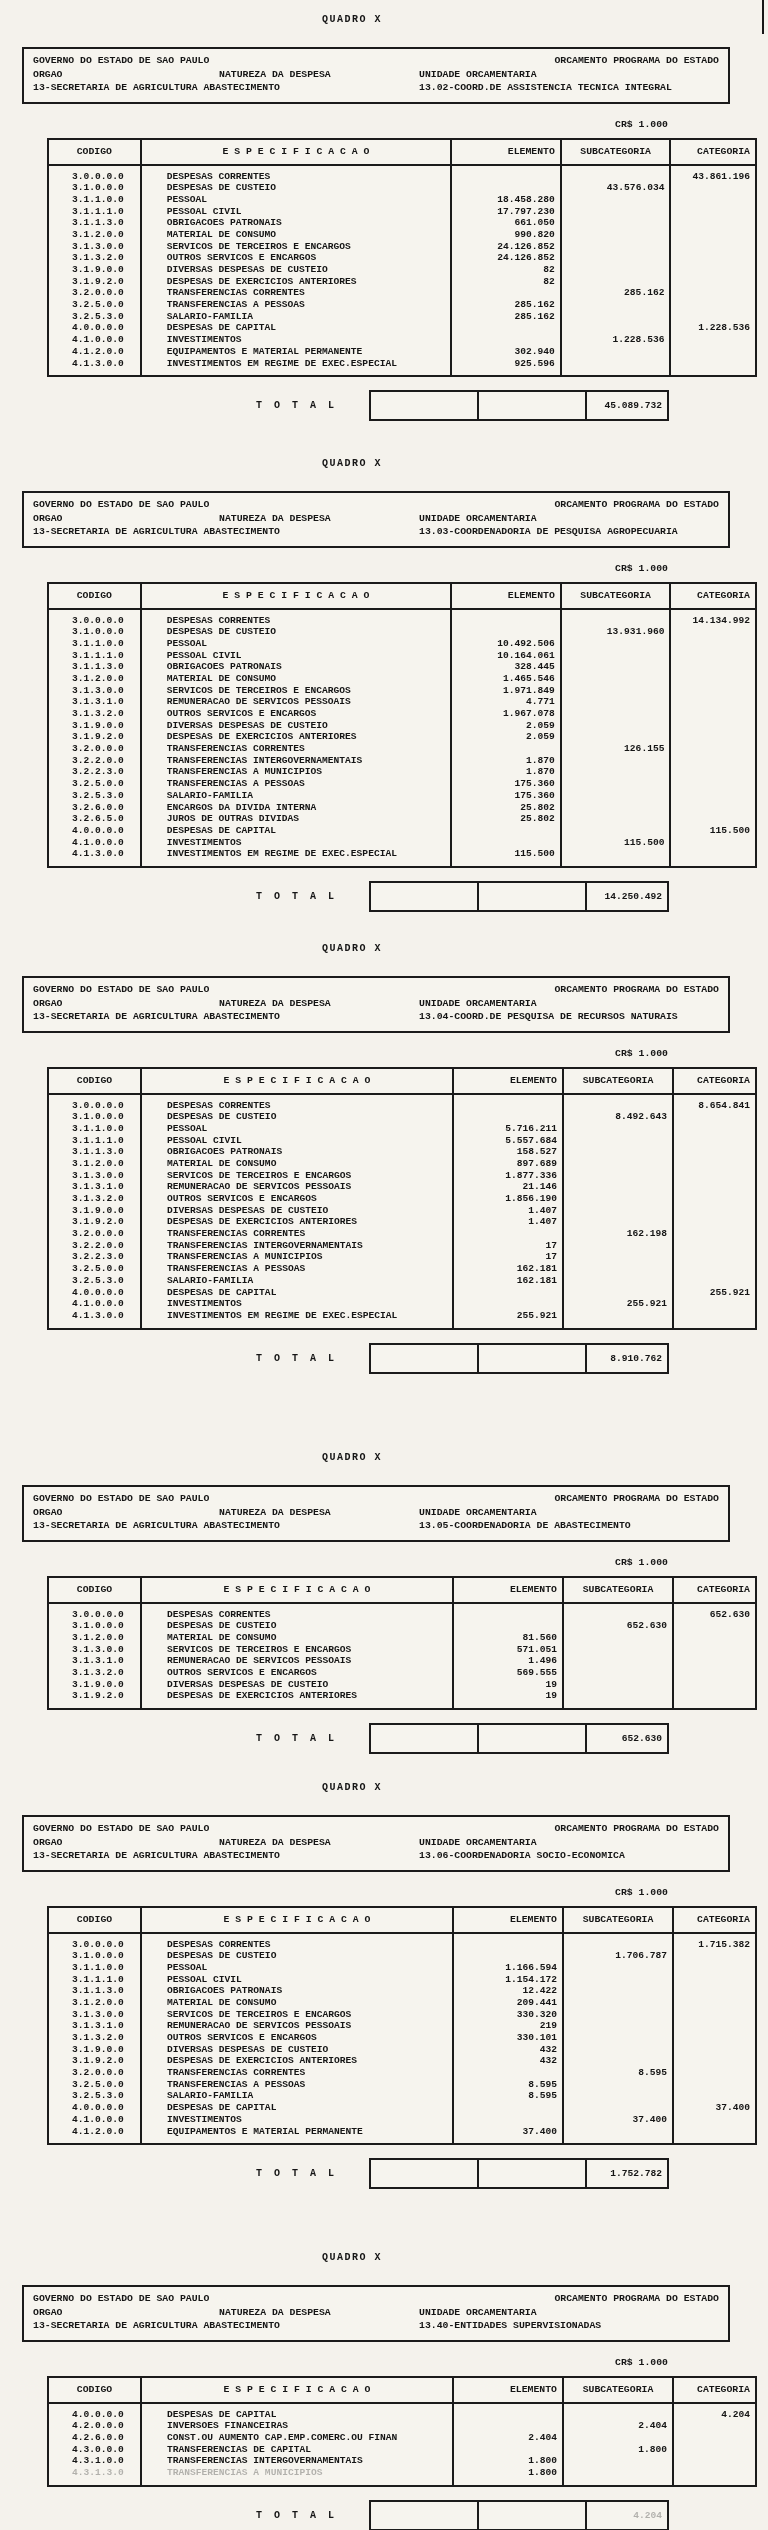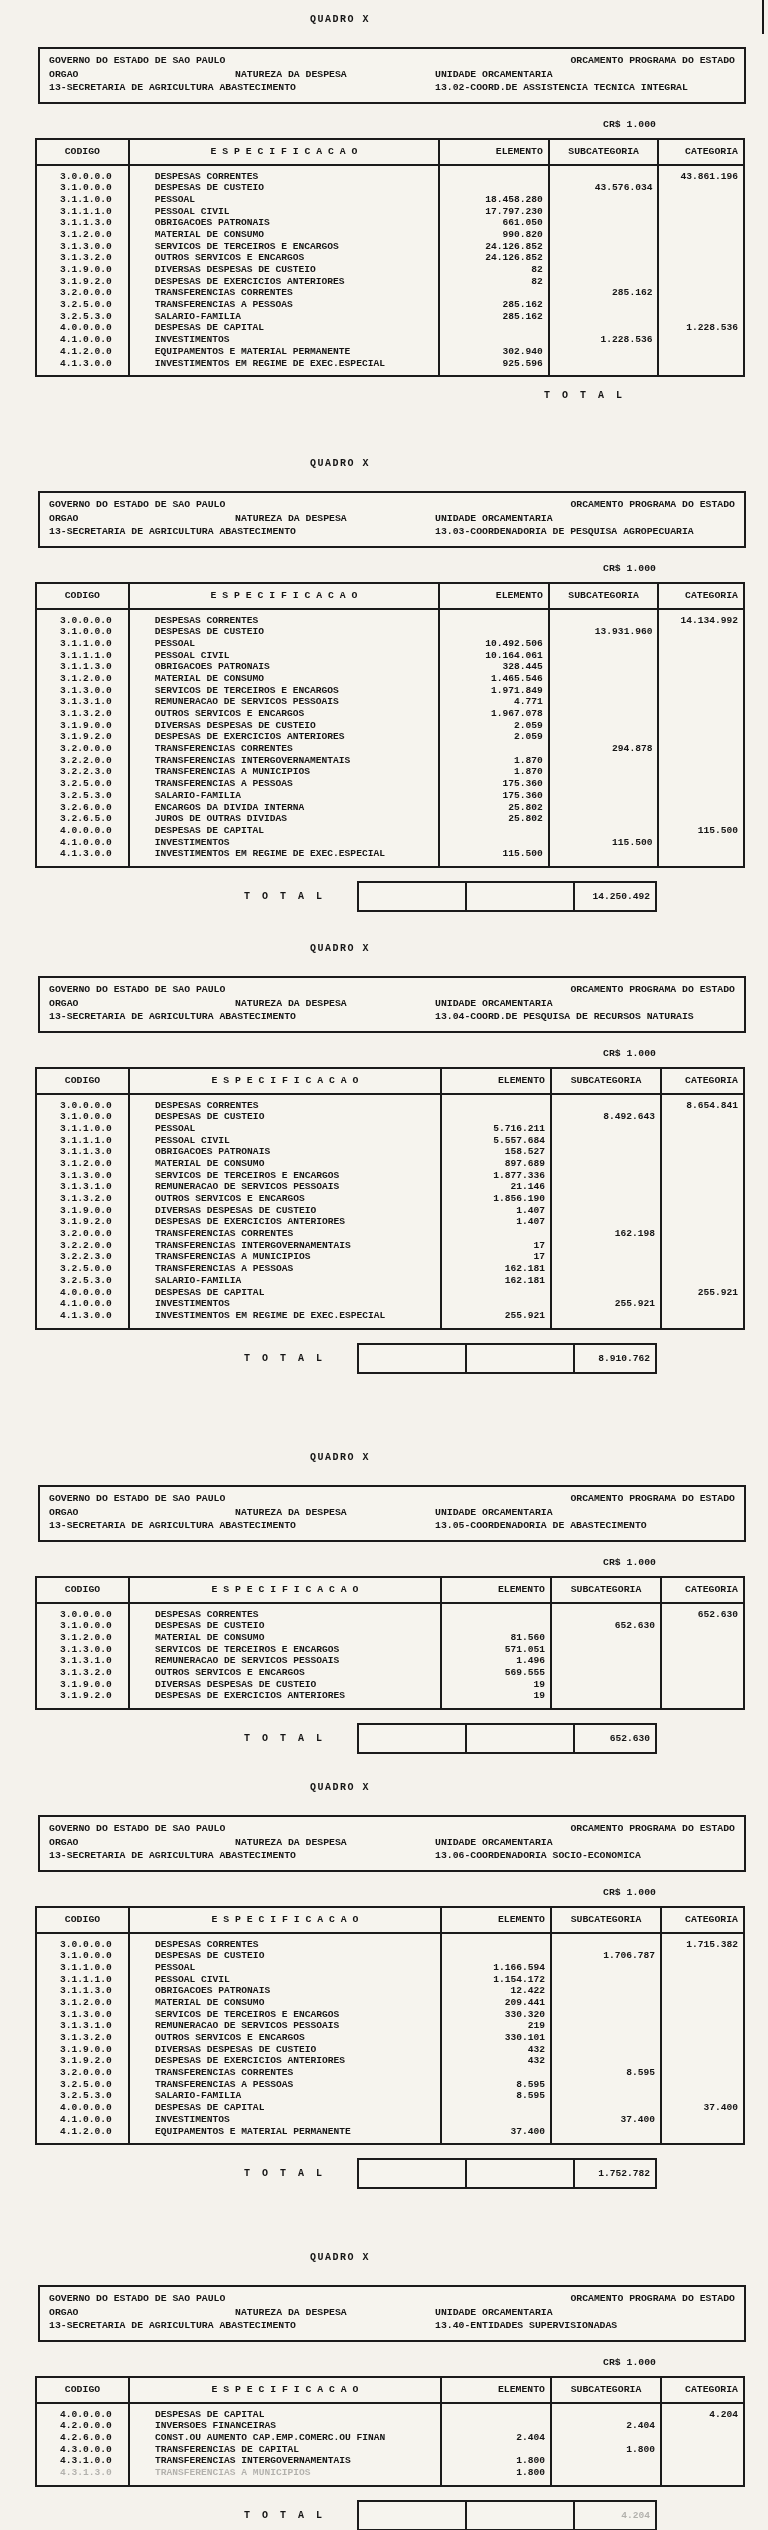--- a/index.html
+++ b/index.html
@@ -4,24 +4,24 @@
 <style>
   html,body{margin:0;padding:0}
   body{
     width:768px;height:2530px;position:relative;overflow:hidden;
     background:#f4f2ec;
     font-family:"Liberation Mono","DejaVu Sans Mono",monospace;
     font-weight:700;color:#151515;
     -webkit-font-smoothing:none;
   }
   .artifact{position:absolute;right:4px;top:0;width:2px;height:34px;background:#161616}
-  .section{position:absolute;left:0;width:680px}
+  .section{position:absolute;left:12px;width:680px}
   .quadro-title{text-align:center;font-size:10px;letter-spacing:1.5px;height:12px;line-height:12px;margin-bottom:21px}
   .header-box{
-    margin-left:38px;width:708px;box-sizing:border-box;
+    margin-left:10px;width:708px;box-sizing:border-box;
     border:2.5px solid #1b1b1b;background:#f6f4ee;
     padding:5px 9px 7px 9px;font-size:9.8px;line-height:13.5px;
   }
   .hb-line{display:grid;grid-template-columns:186px 200px 1fr;white-space:nowrap}
   .hb-gov{grid-column:1/3}
   .hb-program{grid-column:3/4;text-align:right}
   .hb-val-orgao{grid-column:1/3}
   .hb-val-unidade{grid-column:3/4}
   .currency{text-align:right;padding-right:24px;font-size:9.8px;margin-top:15px;height:12px;line-height:12px}
   .budget-table{
@@ -187,20 +187,25 @@
             <div class="bt-cell">&nbsp;</div>
             <div class="bt-cell">1.228.536</div>
             <div class="bt-cell">&nbsp;</div>
             <div class="bt-cell">&nbsp;</div>
             <div class="bt-cell">&nbsp;</div>
           </div>
         </div>
       </div>
       <div class="total-row">
         <span class="total-label">T O T A L</span>
+        <div class="total-box">
+          <div class="total-cell t1">&nbsp;</div>
+          <div class="total-cell t2">&nbsp;</div>
+          <div class="total-cell t3">45.089.732</div>
+        </div>
       </div>
     </div>
     <div class="section" style="top: 458px;">
       <div class="quadro-title">QUADRO X</div>
       <div class="header-box">
         <div class="hb-line">
           <span class="hb-gov">GOVERNO DO ESTADO DE SAO PAULO</span>
           <span class="hb-program">ORCAMENTO PROGRAMA DO ESTADO</span>
         </div>
         <div class="hb-line">
@@ -300,21 +305,21 @@
             <div class="bt-cell">13.931.960</div>
             <div class="bt-cell">&nbsp;</div>
             <div class="bt-cell">&nbsp;</div>
             <div class="bt-cell">&nbsp;</div>
             <div class="bt-cell">&nbsp;</div>
             <div class="bt-cell">&nbsp;</div>
             <div class="bt-cell">&nbsp;</div>
             <div class="bt-cell">&nbsp;</div>
             <div class="bt-cell">&nbsp;</div>
             <div class="bt-cell">&nbsp;</div>
-            <div class="bt-cell">294.878</div>
+            <div class="bt-cell">126.155</div>
             <div class="bt-cell">&nbsp;</div>
             <div class="bt-cell">&nbsp;</div>
             <div class="bt-cell">&nbsp;</div>
             <div class="bt-cell">&nbsp;</div>
             <div class="bt-cell">&nbsp;</div>
             <div class="bt-cell">&nbsp;</div>
             <div class="bt-cell">&nbsp;</div>
             <div class="bt-cell">115.500</div>
             <div class="bt-cell">&nbsp;</div>
           </div>

